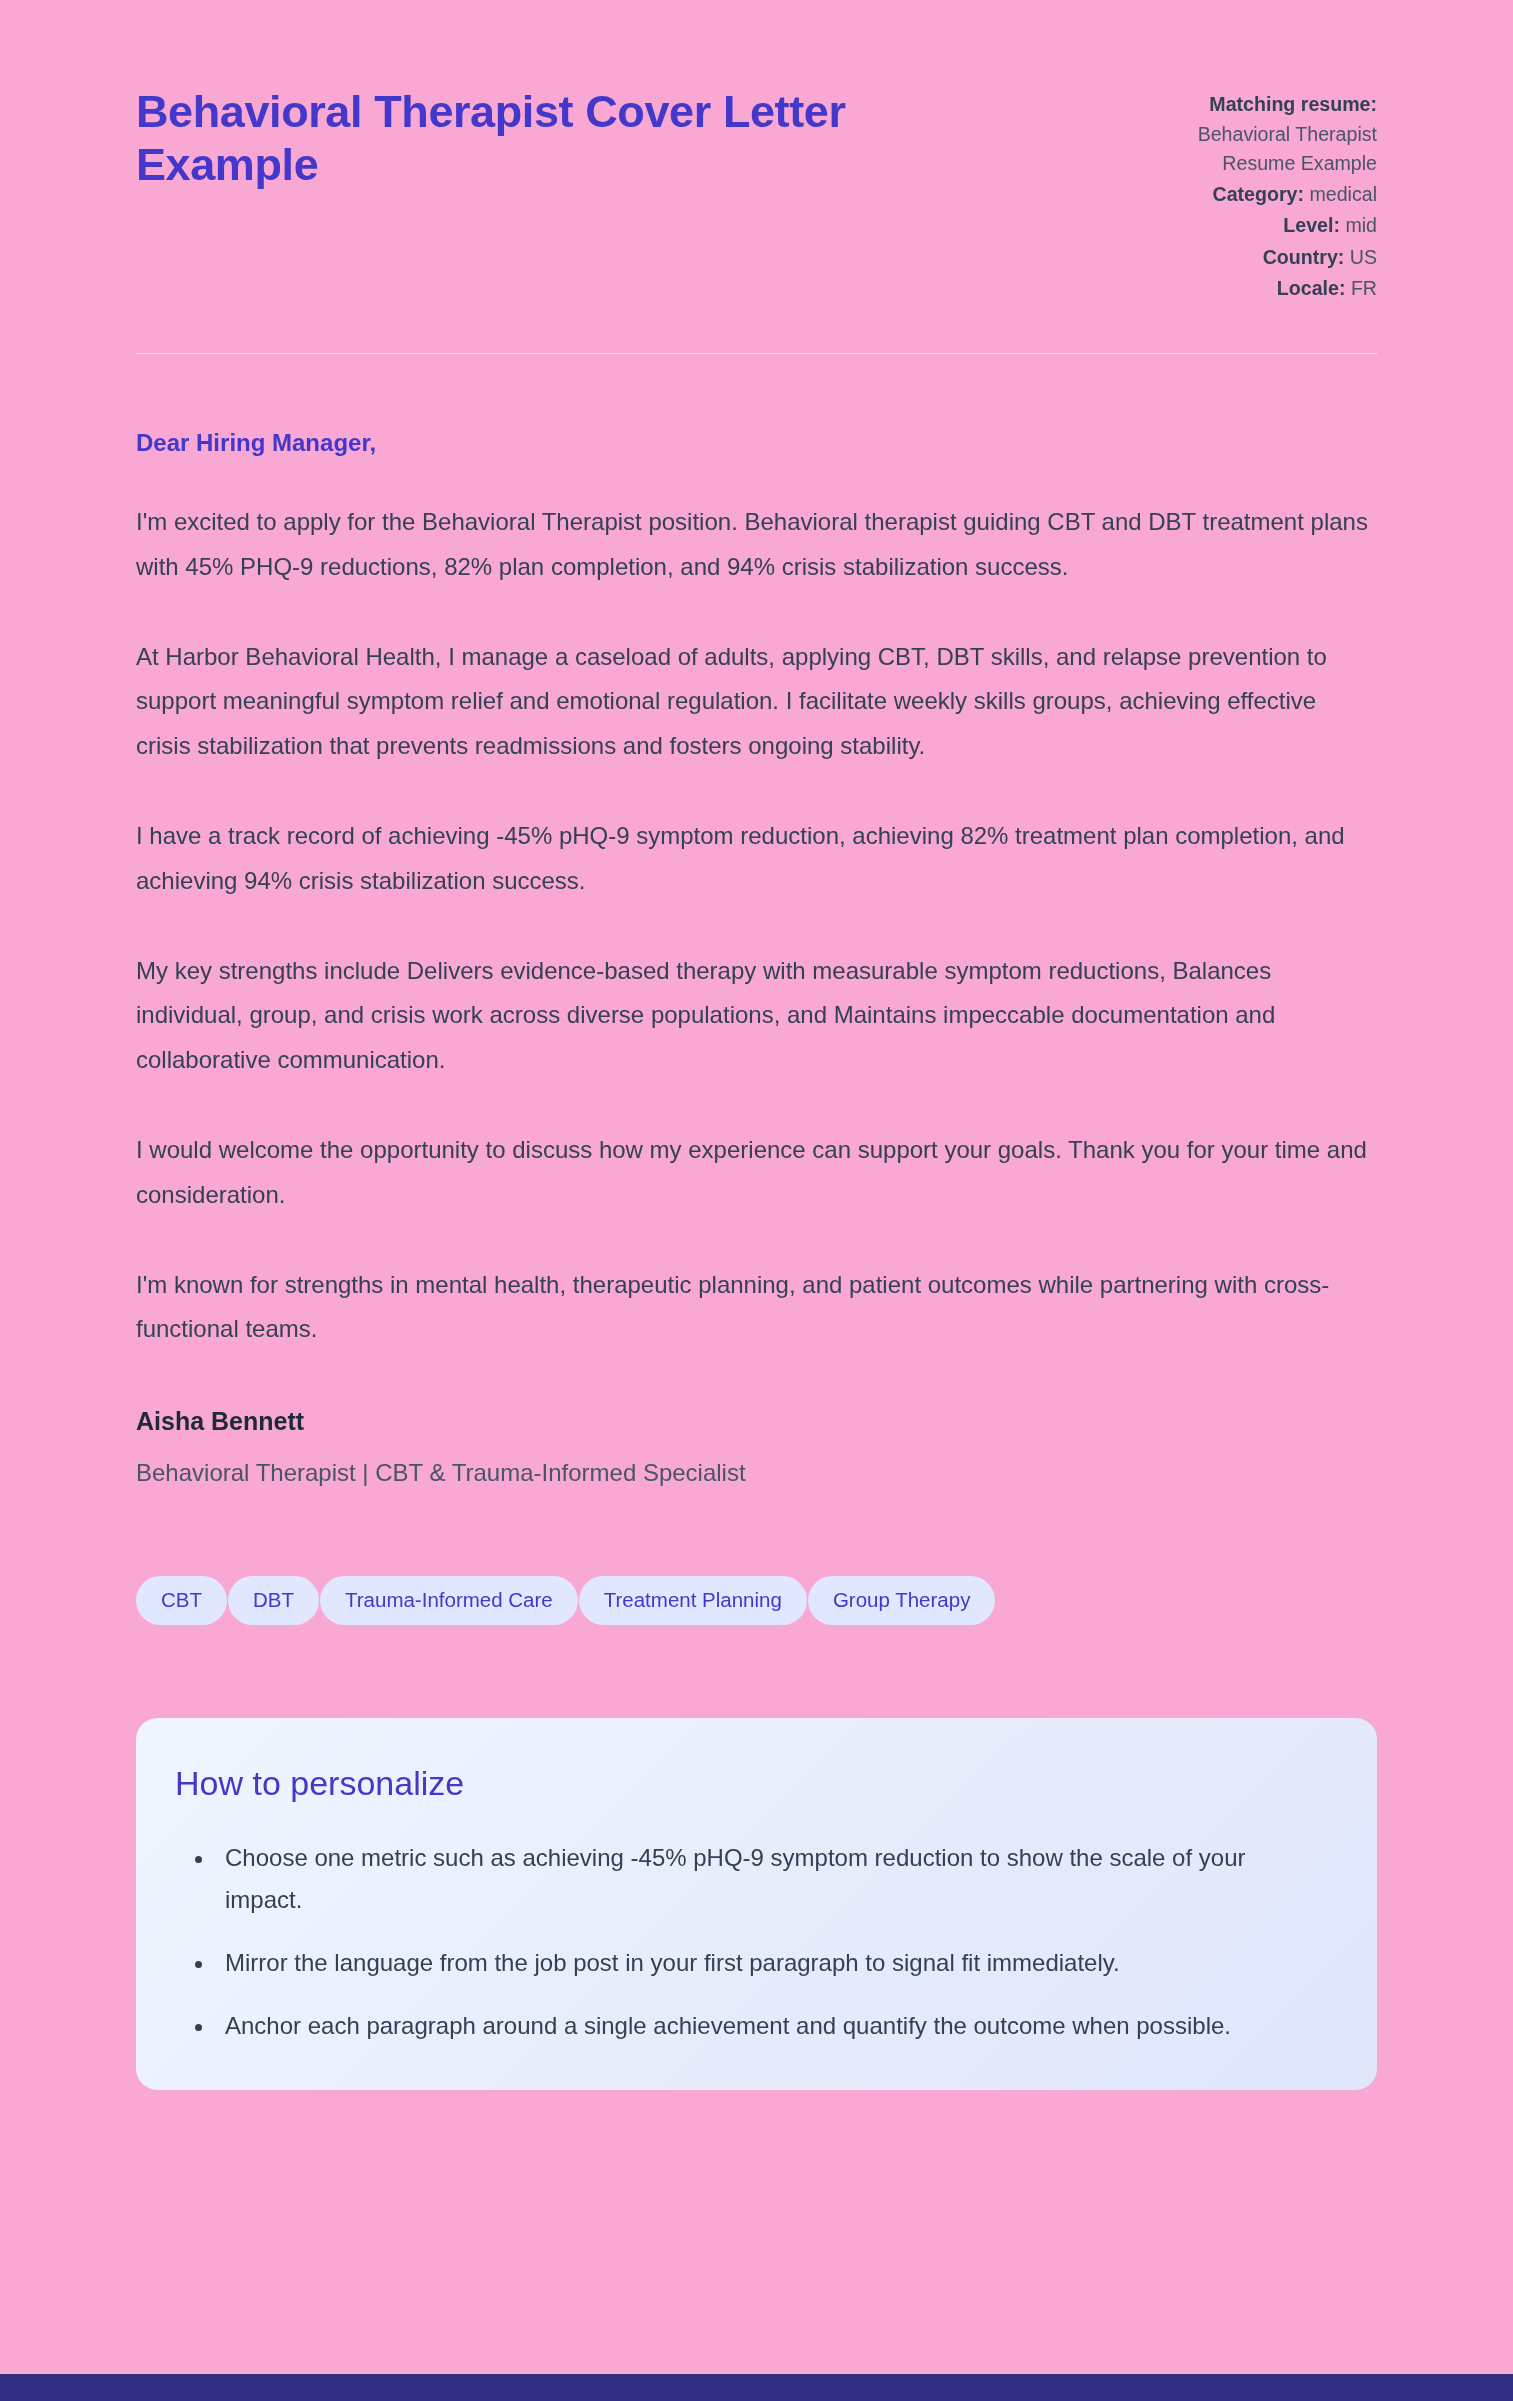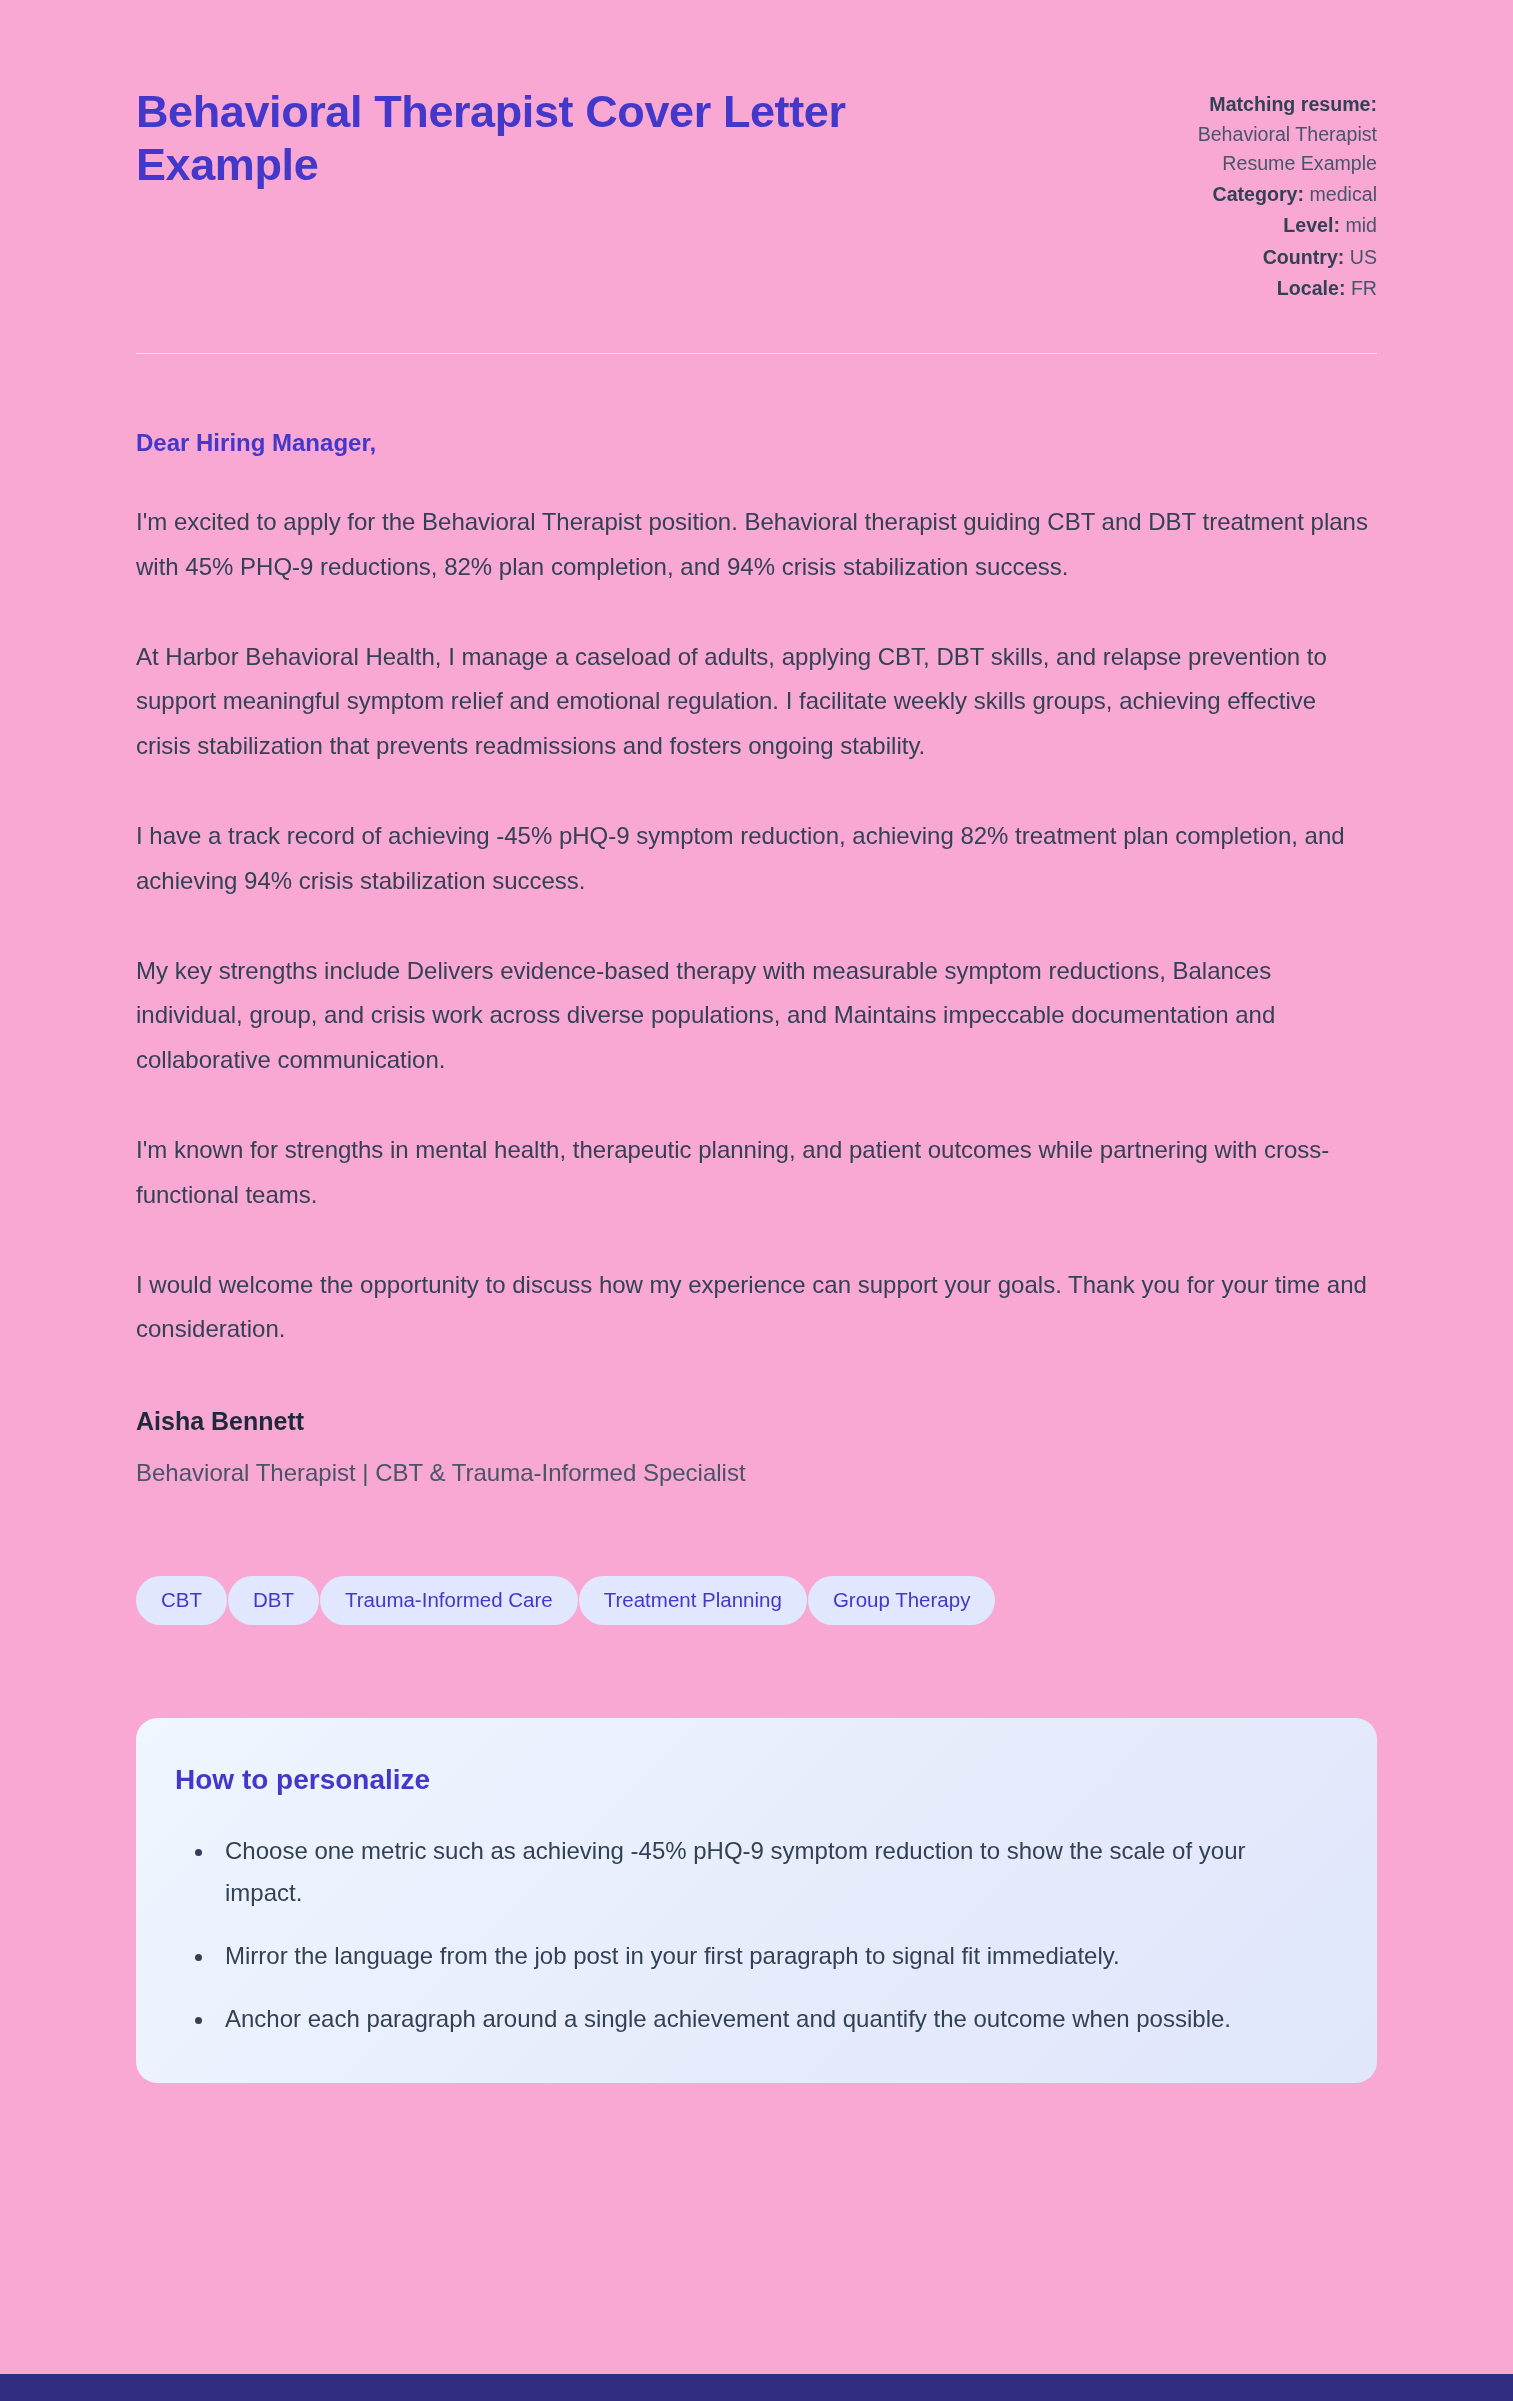--- a/index.html
+++ b/index.html
@@ -96,22 +96,22 @@
   }
   
   .personalize {
     margin-top: 93px;
     border-radius: 21.4px;
     padding: 46px 50px 43px 39px;
     background: linear-gradient(135deg, #EFF6FF 0%, #E6EBFB 60%, #E0E7FB 100%);
   }
   .personalize-heading {
     color: #4338CA;
-    font-size: 28px;
-    font-weight: 700;
+    font-size: 34px;
+    font-weight: 400;
   }
   .personalize-list {
     margin-top: 34px;
     padding-left: 41px;
     list-style: disc;
   }
   .personalize-list li {
     font-size: 24px;
     line-height: 1.75;
     color: #334155;
@@ -162,22 +162,22 @@
     </div>
 
     <hr class="divider">
 
     <div class="letter">
       <p class="greeting">Dear Hiring Manager,</p>
       <p class="paragraph">I'm excited to apply for the Behavioral Therapist position. Behavioral therapist guiding CBT and DBT treatment plans with 45% PHQ-9 reductions, 82% plan completion, and 94% crisis stabilization success.</p>
       <p class="paragraph">At Harbor Behavioral Health, I manage a caseload of adults, applying CBT, DBT skills, and relapse prevention to support meaningful symptom relief and emotional regulation. I facilitate weekly skills groups, achieving effective crisis stabilization that prevents readmissions and fosters ongoing stability.</p>
       <p class="paragraph">I have a track record of achieving -45% pHQ-9 symptom reduction, achieving 82% treatment plan completion, and achieving 94% crisis stabilization success.</p>
       <p class="paragraph">My key strengths include Delivers evidence-based therapy with measurable symptom reductions, Balances individual, group, and crisis work across diverse populations, and Maintains impeccable documentation and collaborative communication.</p>
+      <p class="paragraph">I would welcome the opportunity to discuss how my experience can support your goals. Thank you for your time and consideration.</p>
       <p class="paragraph">I'm known for strengths in mental health, therapeutic planning, and patient outcomes while partnering with cross-functional teams.</p>
-      <p class="paragraph">I would welcome the opportunity to discuss how my experience can support your goals. Thank you for your time and consideration.</p>
 
       <div class="signature">
         <div class="signature-name">Aisha Bennett</div>
         <div class="signature-role">Behavioral Therapist | CBT &amp; Trauma-Informed Specialist</div>
       </div>
     </div>
 
     <div class="tags">
       <span class="tag">CBT</span>
       <span class="tag">DBT</span>

